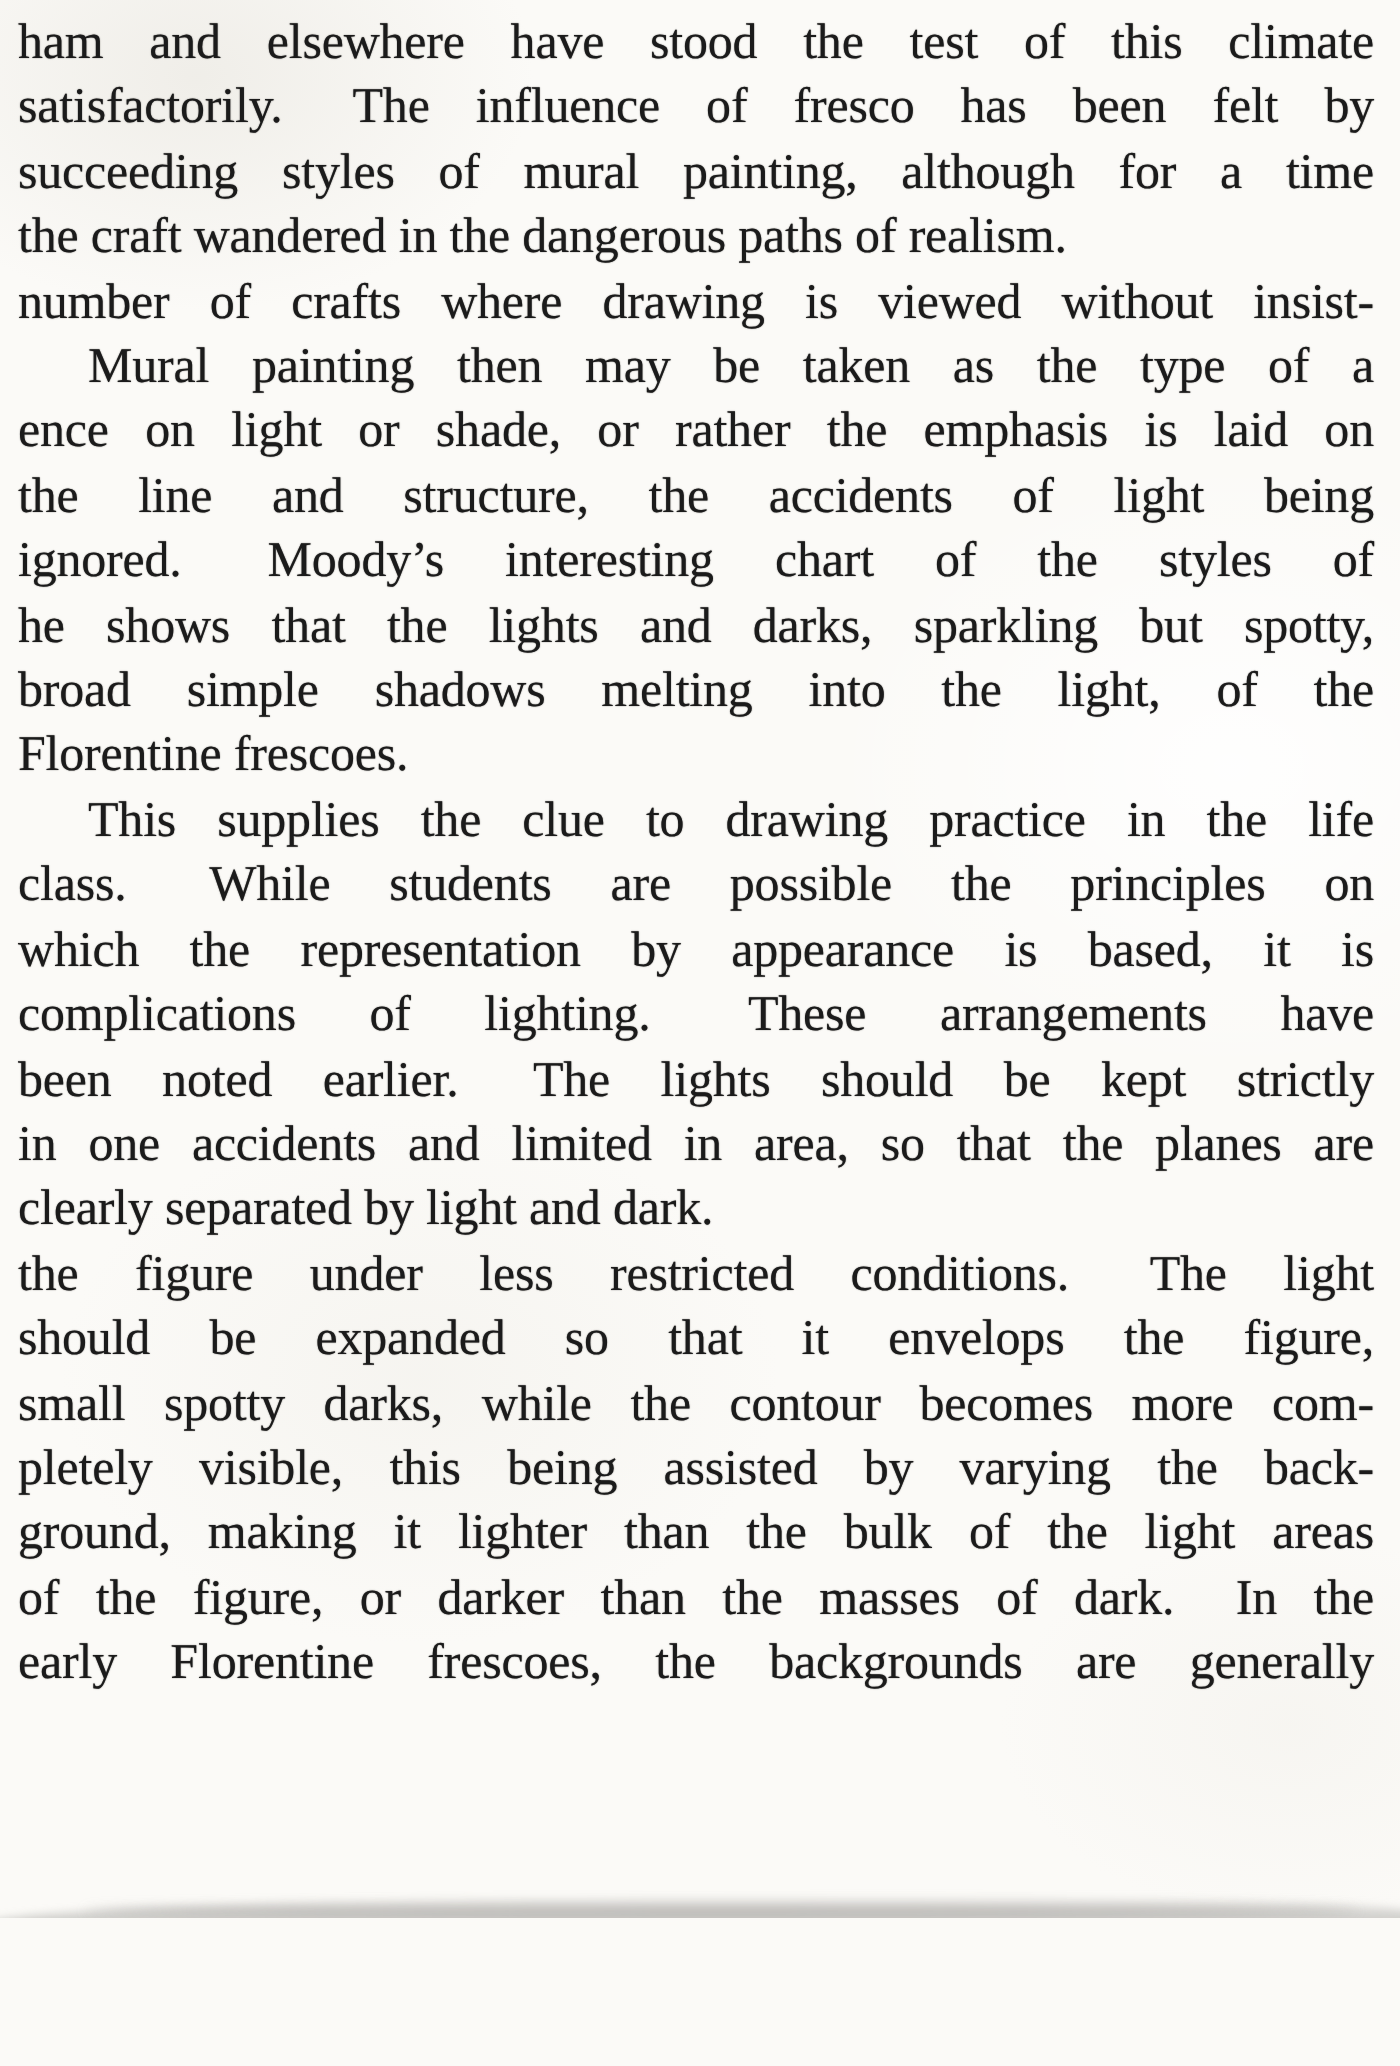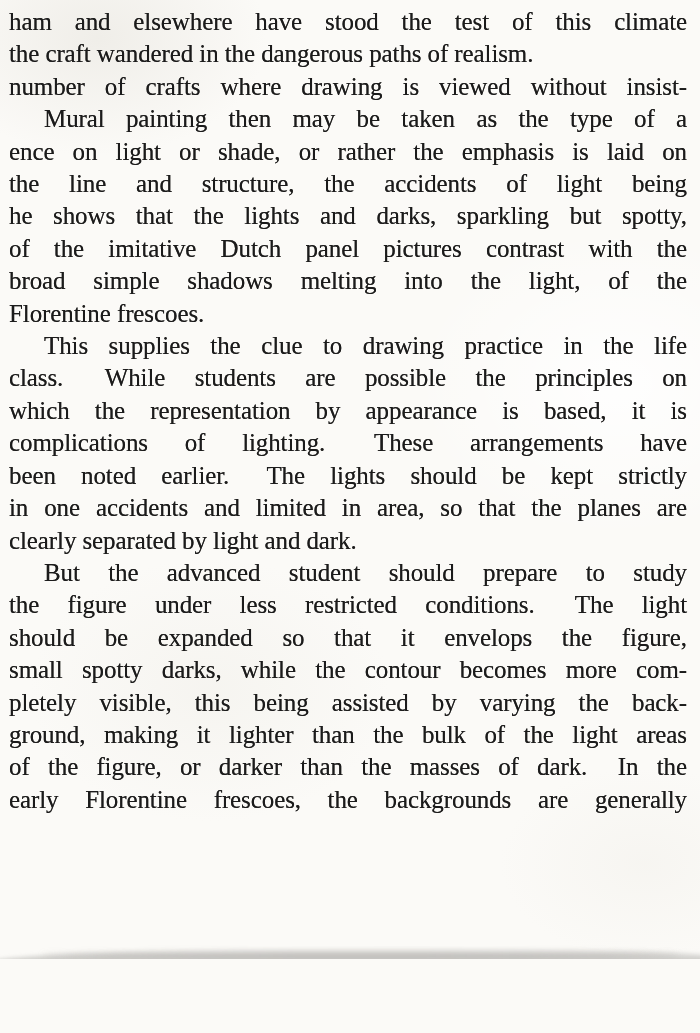--- a/index.html
+++ b/index.html
@@ -67,46 +67,47 @@
   }
 </style>
 </head>
 <body>
 
 <div class="page">
   <div class="text-block">
 
     <div class="para">
       <div class="ln">ham and elsewhere have stood the test of this climate</div>
+      <div class="ln">satisfactorily.  The influence of fresco has been felt by</div>
+      <div class="ln">succeeding styles of mural painting, although for a time</div>
       <div class="ln end">the craft wandered in the dangerous paths of realism.</div>
     </div>
 
     <div class="para">
       <div class="ln">number of crafts where drawing is viewed without insist-</div>
       <div class="ln ind">Mural painting then may be taken as the type of a</div>
       <div class="ln">ence on light or shade, or rather the emphasis is laid on</div>
       <div class="ln">the line and structure, the accidents of light being</div>
+      <div class="ln">ignored.  Moody’s interesting chart of the styles of</div>
       <div class="ln">he shows that the lights and darks, sparkling but spotty,</div>
-      <div class="ln">of the imitative Dutch panel pictures contrast with the</div>
       <div class="ln">broad simple shadows melting into the light, of the</div>
       <div class="ln end">Florentine frescoes.</div>
     </div>
 
     <div class="para">
       <div class="ln ind">This supplies the clue to drawing practice in the life</div>
       <div class="ln">class.  While students are possible the principles on</div>
       <div class="ln">which the representation by appearance is based, it is</div>
       <div class="ln">complications of lighting.  These arrangements have</div>
       <div class="ln">been noted earlier.  The lights should be kept strictly</div>
       <div class="ln">in one accidents and limited in area, so that the planes are</div>
       <div class="ln end">clearly separated by light and dark.</div>
     </div>
 
     <div class="para">
-      <div class="ln ind">But the advanced student should prepare to study</div>
       <div class="ln">the figure under less restricted conditions.  The light</div>
       <div class="ln">should be expanded so that it envelops the figure,</div>
       <div class="ln">small spotty darks, while the contour becomes more com-</div>
       <div class="ln">pletely visible, this being assisted by varying the back-</div>
       <div class="ln">ground, making it lighter than the bulk of the light areas</div>
       <div class="ln">of the figure, or darker than the masses of dark.  In the</div>
       <div class="ln">early Florentine frescoes, the backgrounds are generally</div>
     </div>
 
   </div>

